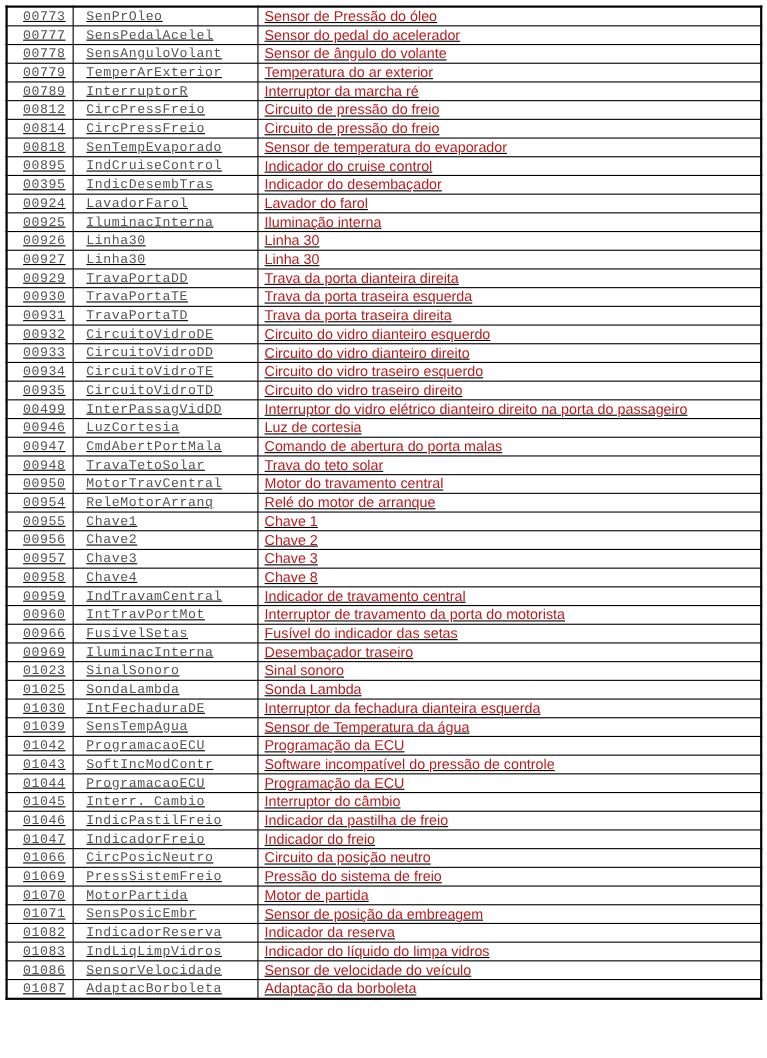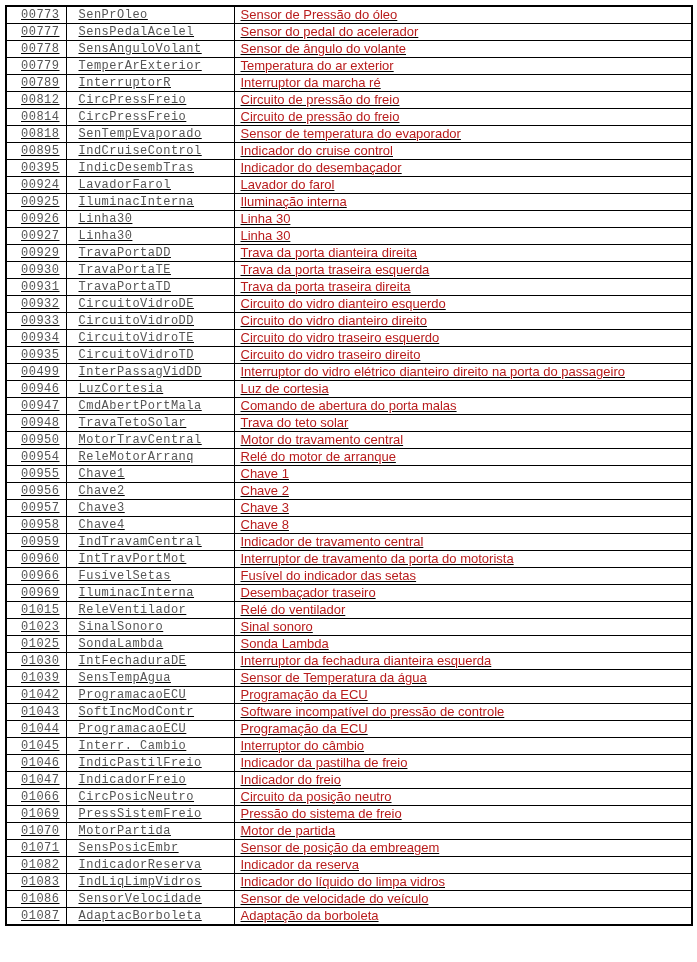--- a/index.html
+++ b/index.html
@@ -240,25 +240,20 @@
           <td class="td-code">00966</td>
           <td class="td-name">FusívelSetas</td>
           <td class="td-desc">Fusível do indicador das setas</td>
         </tr>
         <tr>
           <td class="td-code">00969</td>
           <td class="td-name">IluminacInterna</td>
           <td class="td-desc">Desembaçador traseiro</td>
         </tr>
         <tr>
-          <td class="td-code">01015</td>
-          <td class="td-name">ReleVentilador</td>
-          <td class="td-desc">Relé do ventilador</td>
-        </tr>
-        <tr>
           <td class="td-code">01023</td>
           <td class="td-name">SinalSonoro</td>
           <td class="td-desc">Sinal sonoro</td>
         </tr>
         <tr>
           <td class="td-code">01025</td>
           <td class="td-name">SondaLambda</td>
           <td class="td-desc">Sonda Lambda</td>
         </tr>
         <tr>

